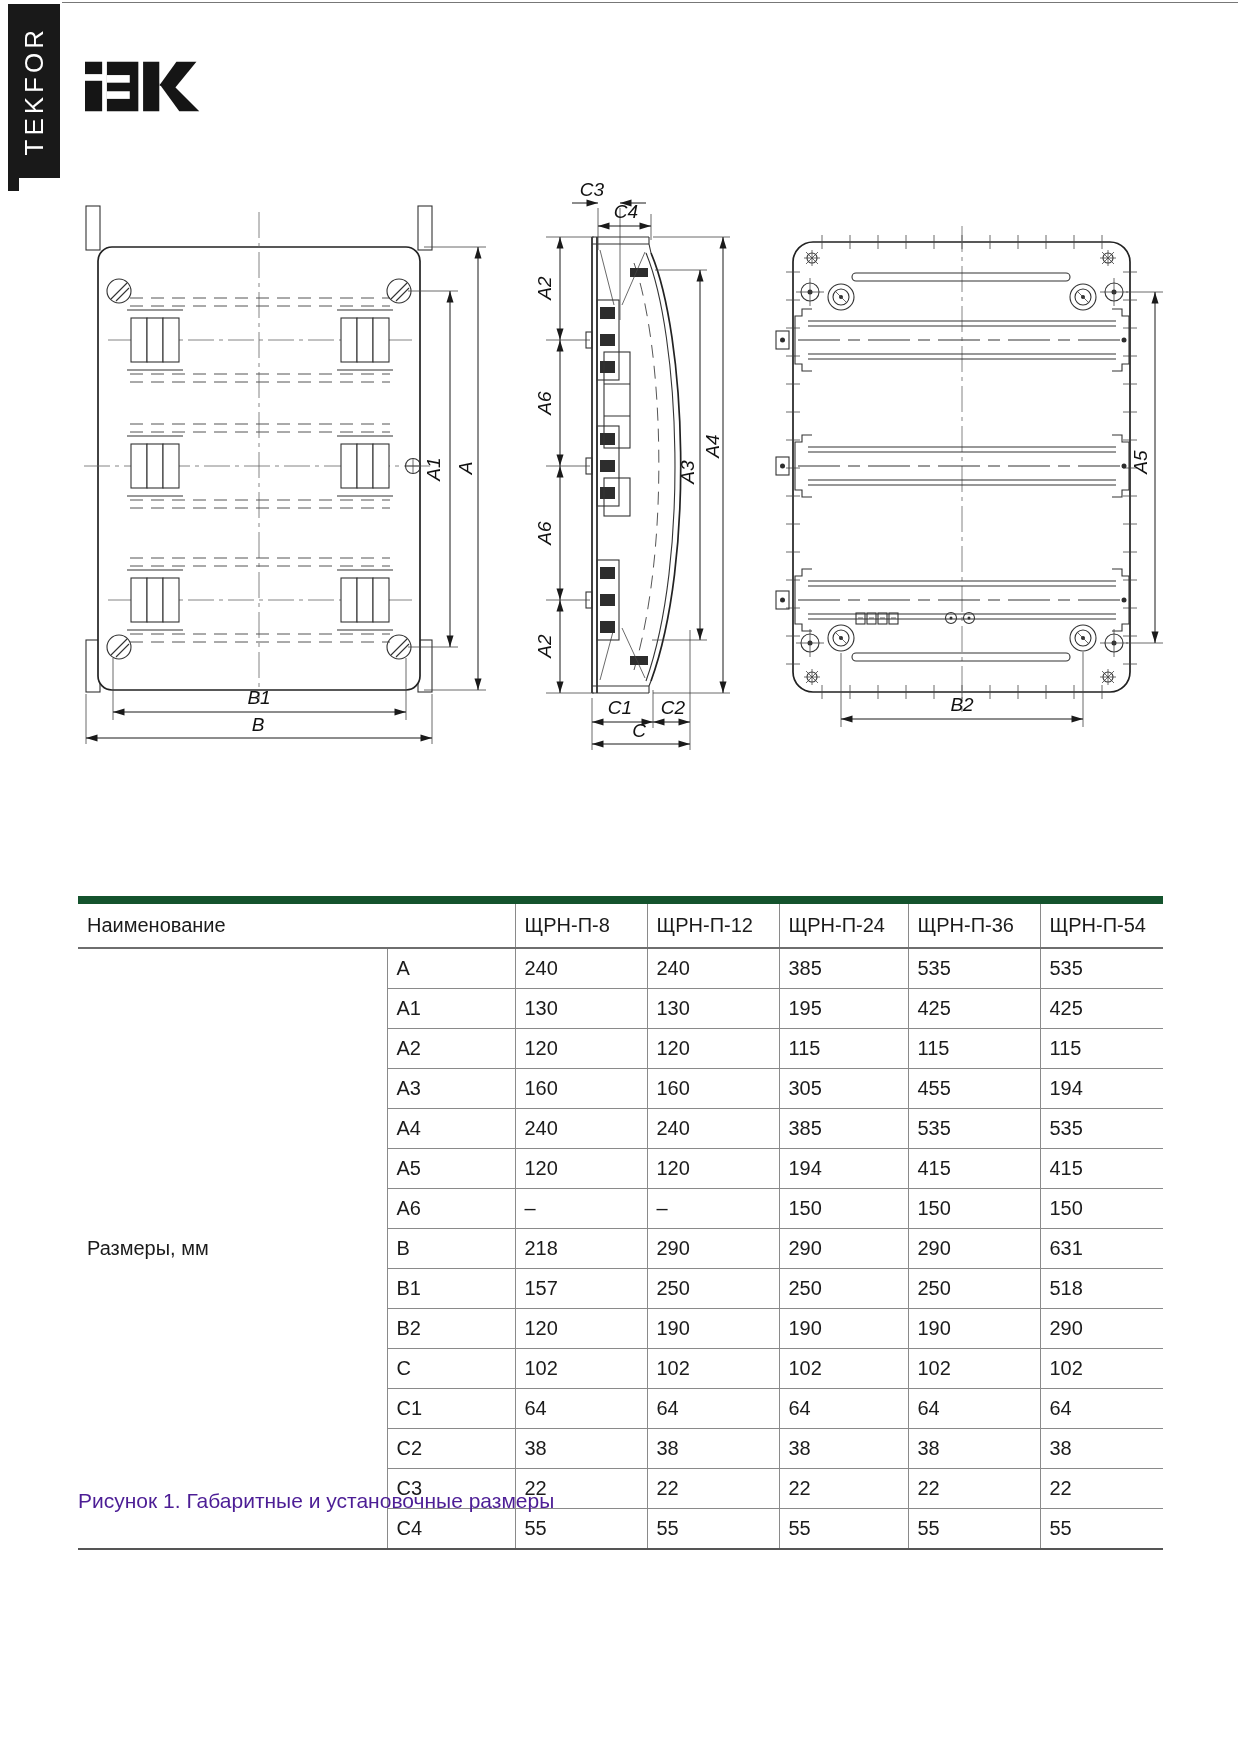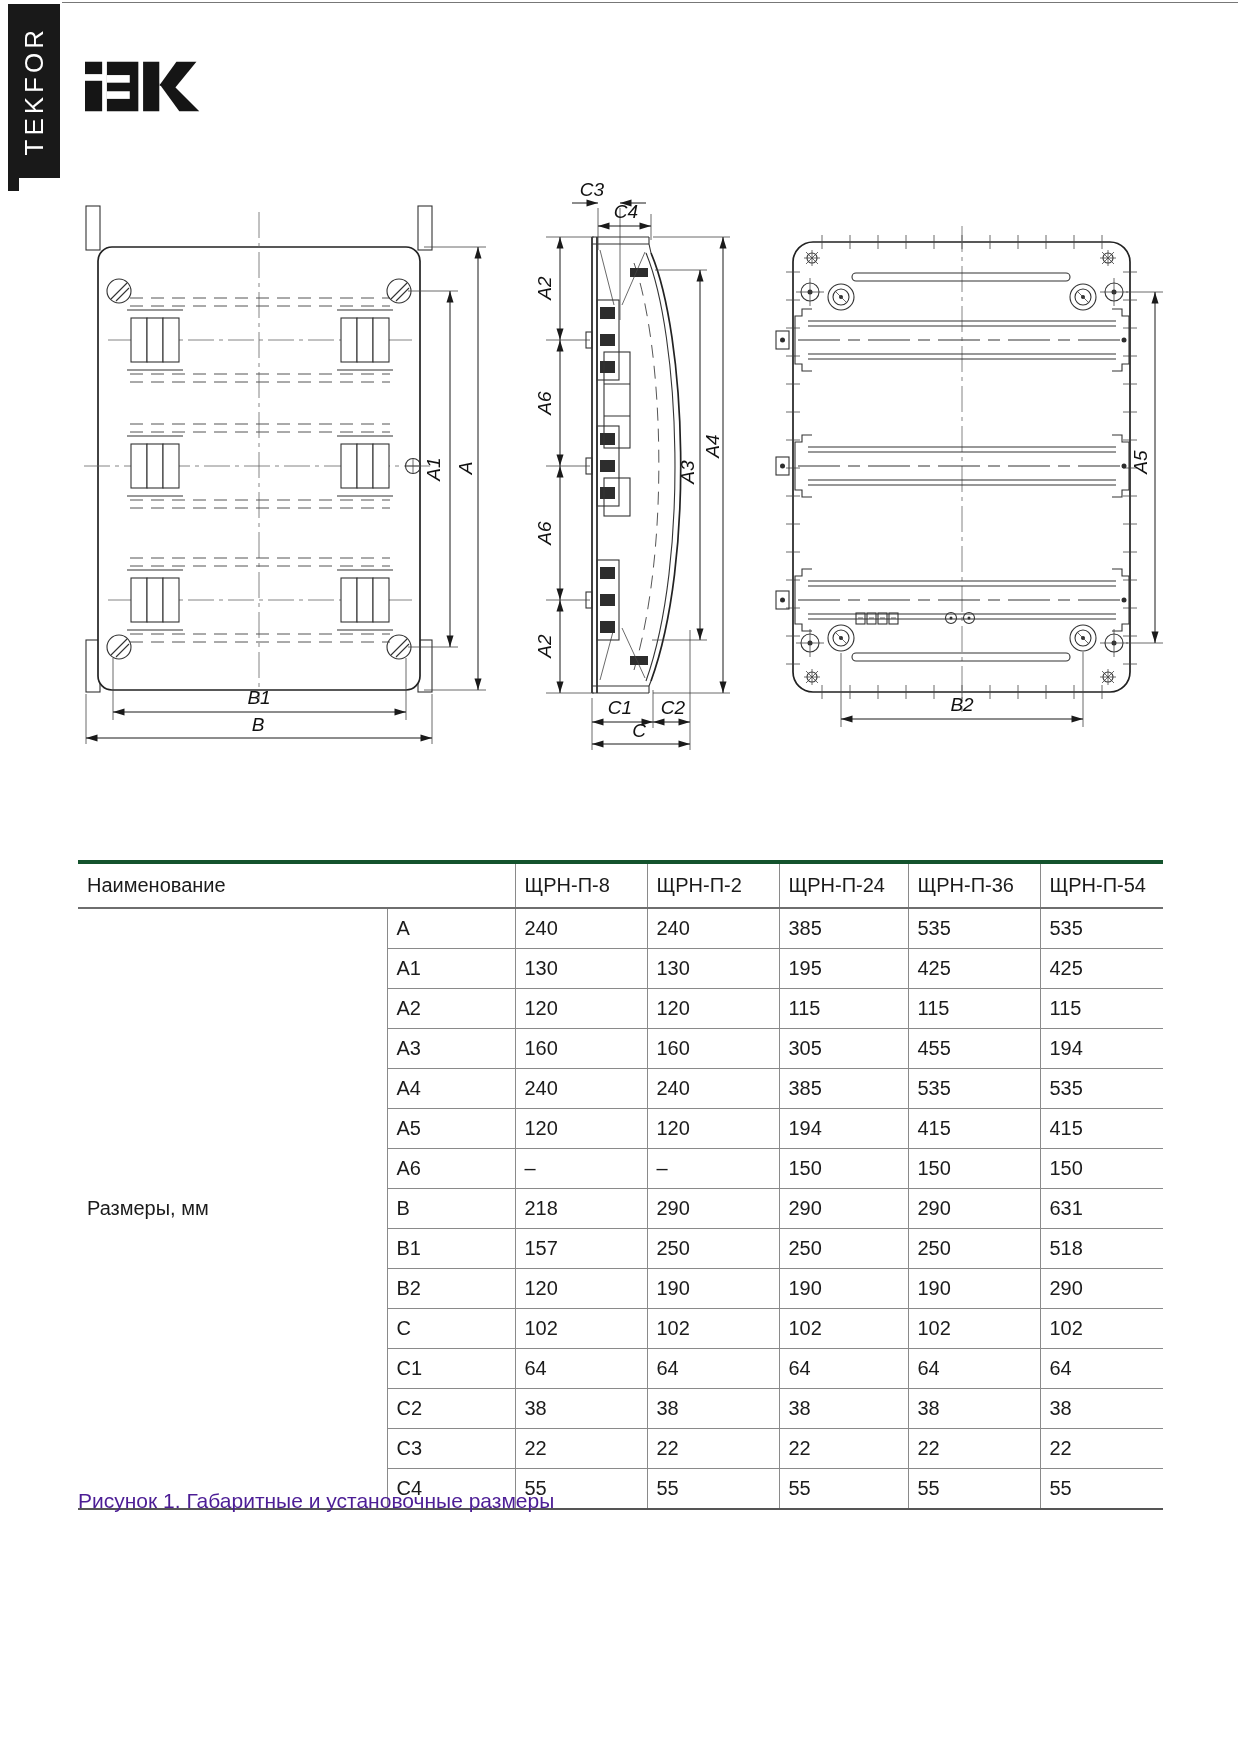--- a/index.html
+++ b/index.html
@@ -23,21 +23,21 @@
   .hd{stroke:#555;stroke-width:1;fill:none;stroke-dasharray:13 8;}
   .cl{stroke:#666;stroke-width:0.8;fill:none;stroke-dasharray:26 5 4 5;}
   .dim{stroke:#1a1a1a;stroke-width:1;fill:none;}
   .rlc{stroke:#333;stroke-width:1.1;fill:none;stroke-dasharray:42 8 12 8;}
   .fillb{fill:#2d2d2d;stroke:none;}
   text.dimlbl{font-style:italic;font-size:19px;fill:#111;font-family:"Liberation Sans","DejaVu Sans",sans-serif;}
 
   
   .table-wrap{position:absolute;left:78px;top:860px;width:1085px;}
   table.dims{width:100%;border-collapse:collapse;table-layout:fixed;font-size:20px;
-             border-top:4px solid #14532d;border-bottom:2px solid #555;}
+             border-top:8px solid #14532d;border-bottom:2px solid #555;margin-top:36px;}
   table.dims td{height:39px;padding:0 2px 0 9px;vertical-align:middle;overflow:hidden;white-space:nowrap;}
   tr.head-row td{height:43px;border-bottom:2px solid #6e6e6e;}
   td.c-model,td.dim-cell,td.val-cell{border-left:1.2px solid #8a8a8a;}
   tbody.dims-body td{border-top:1.2px solid #8a8a8a;}
   tbody.dims-body tr:first-child td{border-top:none;}
   td.group-label{border-left:none;border-top:none;vertical-align:top;padding-top:8px;}
   td.c-name{padding-left:4px;}
 
   .caption{position:absolute;left:78px;top:1489px;font-size:21px;color:#4c1d95;}
 </style>
@@ -323,21 +323,21 @@
           <col style="width:132px">
         <col style="width:132px">
           <col style="width:129px">
           <col style="width:132px">
           <col style="width:123px">
       </colgroup>
       <thead>
         <tr class="head-row">
           <td class="c-name" colspan="2">Наименование</td>
           <td class="c-model">ЩРН-П-8</td>
-          <td class="c-model">ЩРН-П-2</td>
+          <td class="c-model">ЩРН-П-12</td>
           <td class="c-model">ЩРН-П-24</td>
           <td class="c-model">ЩРН-П-36</td>
           <td class="c-model">ЩРН-П-54</td>
         </tr>
       </thead>
       <tbody class="dims-body">
           <tr>
             <td class="group-label" rowspan="15">Размеры, мм</td>
             <td class="dim-cell">A</td>
             <td class="val-cell">240</td>

